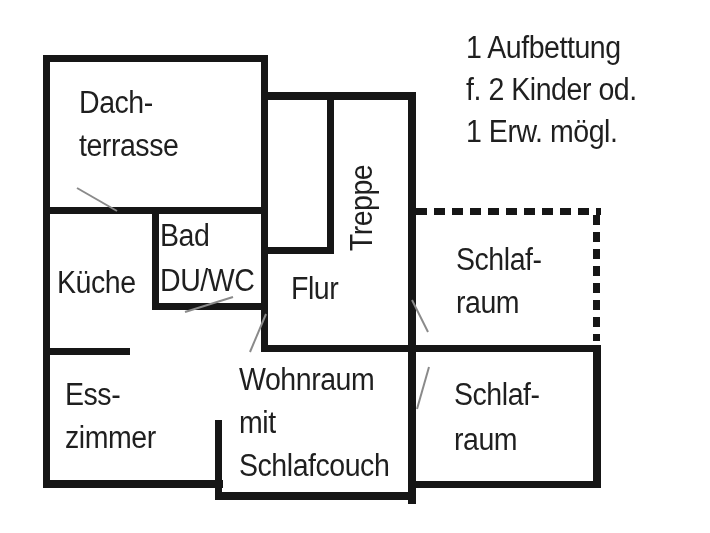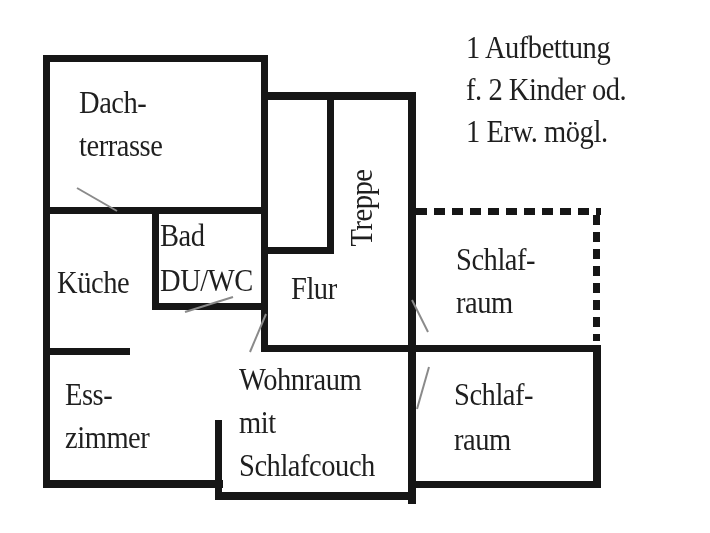--- a/index.html
+++ b/index.html
@@ -1,18 +1,18 @@
 <!DOCTYPE html>
 <html><head>
 <meta charset="utf-8">
 <style>
   html,body{margin:0;padding:0;background:#e8e8e8;}
   .stage{
     position:relative;width:710px;height:533px;background:#ffffff;
-    overflow:hidden;font-family:Liberation Serif, serif;
+    overflow:hidden;font-family:Liberation Sans, sans-serif;
   }
   .wall{position:absolute;background:#161616;}
   .dash-h{position:absolute;background:repeating-linear-gradient(90deg,#161616 0 11px,transparent 11px 18px);}
   .dash-v{position:absolute;background:repeating-linear-gradient(180deg,#161616 0 10px,transparent 10px 17px);}
   .overlay{position:absolute;left:0;top:0;width:710px;height:533px;}
   .lbl{
     position:absolute;color:#1f1f1f;font-size:31px;letter-spacing:-0.5px;
     transform:scaleX(0.92);transform-origin:0 0;white-space:nowrap;
   }
   .lbl .ln{display:block;}

